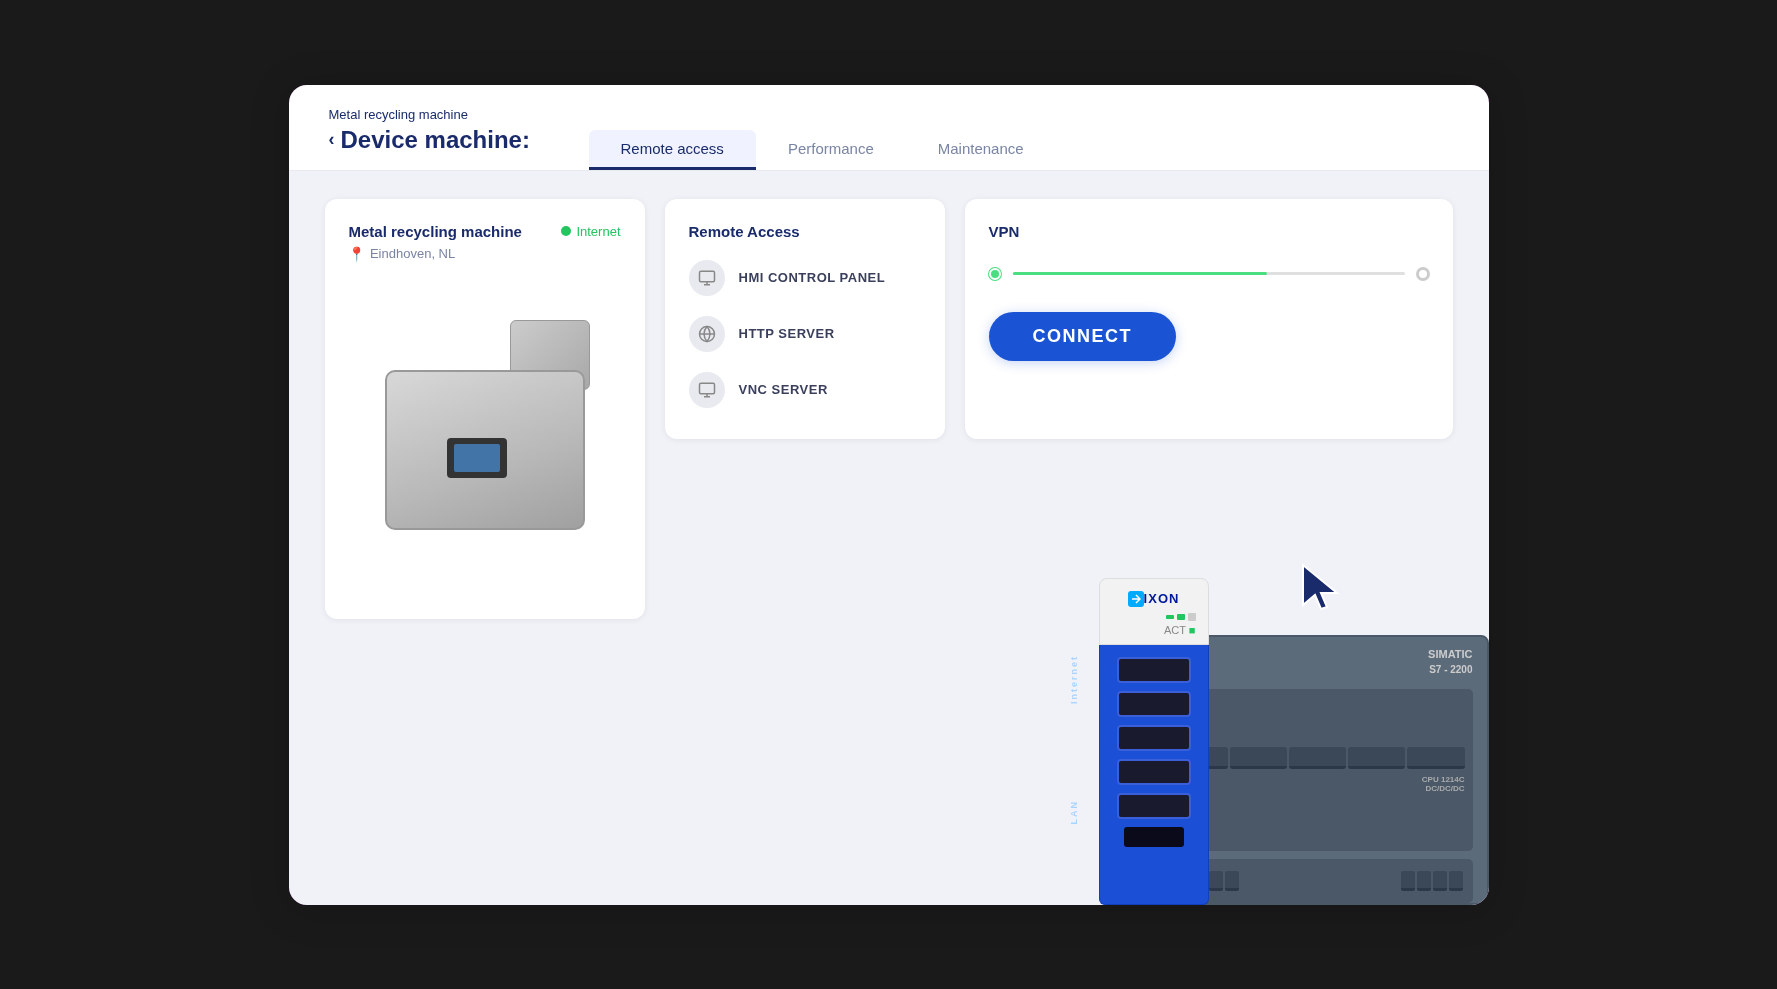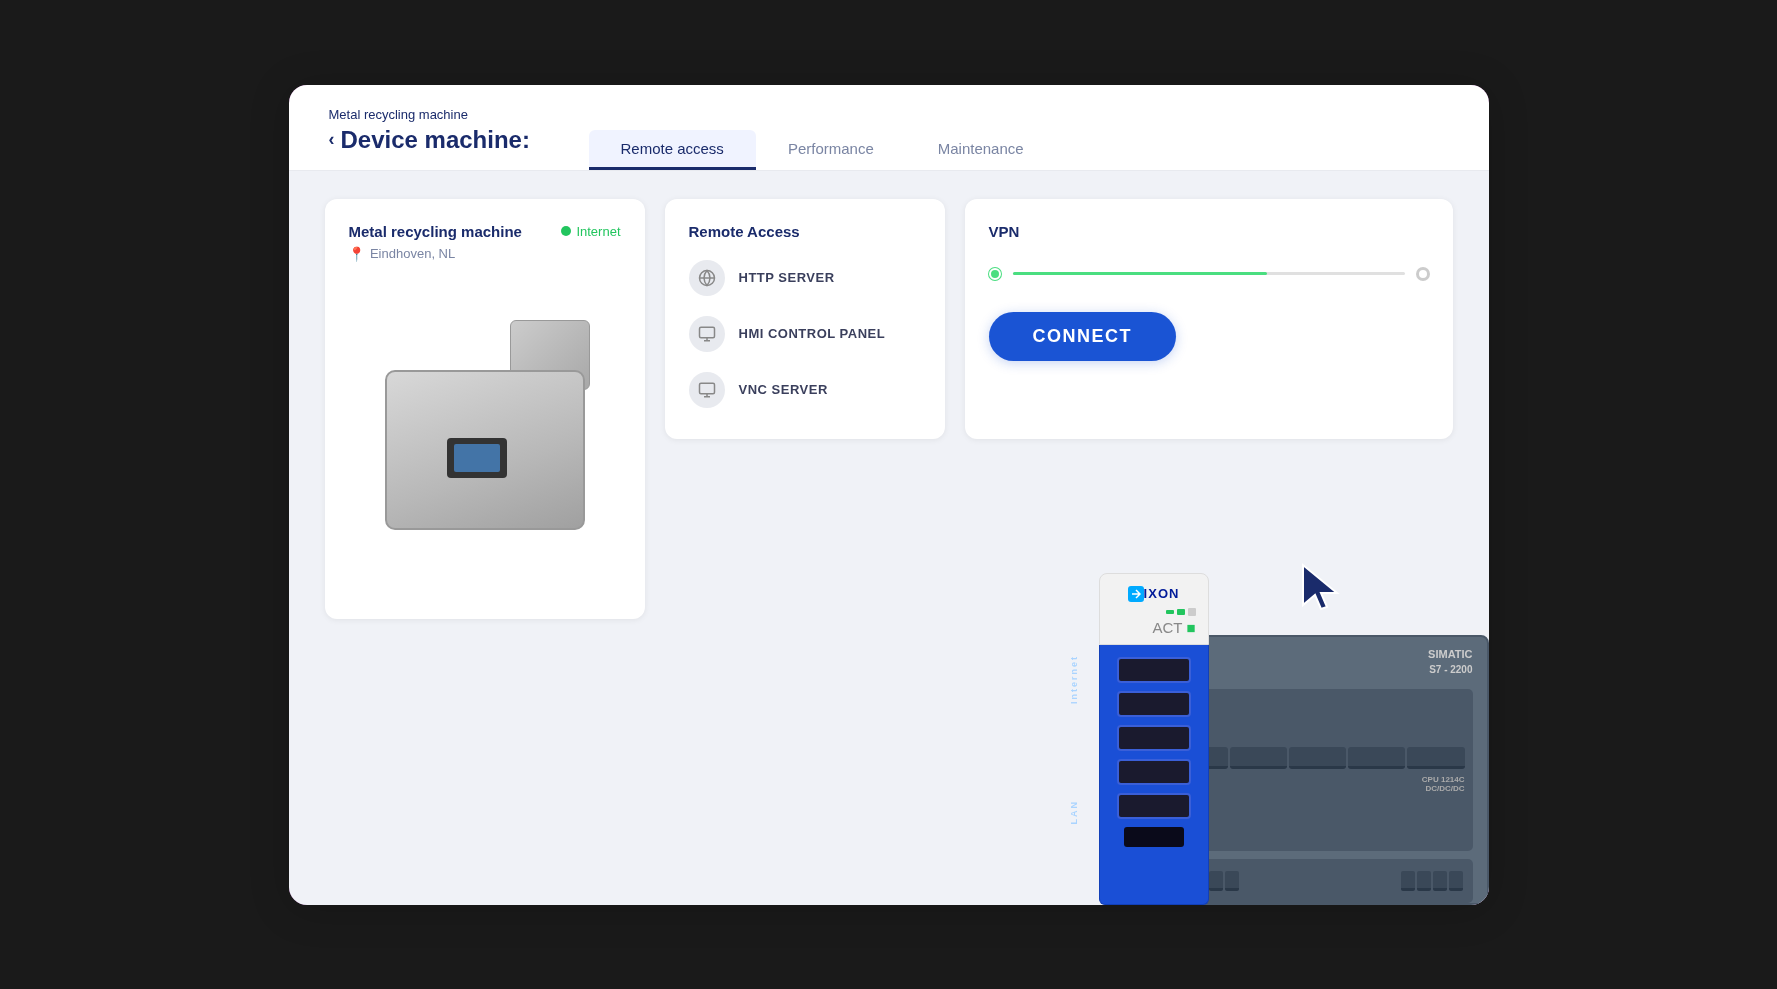--- a/index.html
+++ b/index.html
@@ -364,36 +364,36 @@
       </div>
     </div>
 
     <div class="card remote-card">
       <div class="remote-title">Remote Access</div>
       <div class="remote-items">
 
         <div class="remote-item">
           <div class="remote-icon">
             <svg width="18" height="18" viewBox="0 0 24 24" fill="none" stroke="#888" stroke-width="2">
+              <rect x="2" y="3" width="20" height="14" rx="2"></rect>
+              <path d="M8 21h8M12 17v4"></path>
+            </svg>
+          </div>
+          <span class="remote-label">HMI CONTROL PANEL</span>
+        </div>
+
+        <div class="remote-item">
+          <div class="remote-icon">
+            <svg width="18" height="18" viewBox="0 0 24 24" fill="none" stroke="#888" stroke-width="2">
               <circle cx="12" cy="12" r="10"></circle>
               <line x1="2" y1="12" x2="22" y2="12"></line>
               <path d="M12 2a15.3 15.3 0 0 1 4 10 15.3 15.3 0 0 1-4 10 15.3 15.3 0 0 1-4-10 15.3 15.3 0 0 1 4-10z"></path>
             </svg>
           </div>
           <span class="remote-label">HTTP SERVER</span>
-        </div>
-
-        <div class="remote-item">
-          <div class="remote-icon">
-            <svg width="18" height="18" viewBox="0 0 24 24" fill="none" stroke="#888" stroke-width="2">
-              <rect x="2" y="3" width="20" height="14" rx="2"></rect>
-              <path d="M8 21h8M12 17v4"></path>
-            </svg>
-          </div>
-          <span class="remote-label">HMI CONTROL PANEL</span>
         </div>
 
         <div class="remote-item">
           <div class="remote-icon">
             <svg width="18" height="18" viewBox="0 0 24 24" fill="none" stroke="#888" stroke-width="2">
               <rect x="2" y="3" width="20" height="14" rx="2"></rect>
               <path d="M8 21h8M12 17v4"></path>
             </svg>
           </div>
           <span class="remote-label">VNC SERVER</span>
@@ -429,21 +429,21 @@
               </svg>
           </div>
           <span style="font-size:13px;font-weight:900;color:#001a99;letter-spacing:1px;">IXON</span>
         </div>
         <div style="display:flex; flex-direction:column; gap:3px; align-items:flex-end; padding-right:4px;">
           <div style="display:flex;gap:3px;align-items:center;">
             <div style="width:8px;height:4px;background:#22c55e;border-radius:1px;"></div>
             <div style="width:8px;height:6px;background:#22c55e;border-radius:1px;"></div>
             <div style="width:8px;height:8px;background:#ccc;border-radius:1px;"></div>
           </div>
-          <div style="font-size:15px;color:#888;">ACT <span style="color:#22c55e;">■</span></div>
+          <div style="font-size:11px;color:#888;">ACT <span style="color:#22c55e;">■</span></div>
         </div>
       </div>
       <div style="width:110px; background:#1a4fd6; border-radius:0 0 6px 6px; padding:12px 16px; display:flex;flex-direction:column;gap:8px;border:1px solid #1240b8;border-top:none; height:260px;">
         <div style="font-size:9px;color:#aad4ff;font-weight:700;letter-spacing:2px;writing-mode:vertical-lr;transform:rotate(180deg);position:absolute;right:130px;bottom:80px;">LAN</div>
         <div style="font-size:9px;color:#aad4ff;font-weight:700;letter-spacing:2px;writing-mode:vertical-lr;transform:rotate(180deg);position:absolute;right:130px;bottom:200px;">Internet</div>
         <div style="width:74px;height:26px;background:#1a1a2e;border-radius:4px;border:2px solid #3a5fd8;margin:0 auto;"></div>
         <div style="width:74px;height:26px;background:#1a1a2e;border-radius:4px;border:2px solid #3a5fd8;margin:0 auto;"></div>
         <div style="width:74px;height:26px;background:#1a1a2e;border-radius:4px;border:2px solid #3a5fd8;margin:0 auto;"></div>
         <div style="width:74px;height:26px;background:#1a1a2e;border-radius:4px;border:2px solid #3a5fd8;margin:0 auto;"></div>
         <div style="width:74px;height:26px;background:#1a1a2e;border-radius:4px;border:2px solid #3a5fd8;margin:0 auto;"></div>

